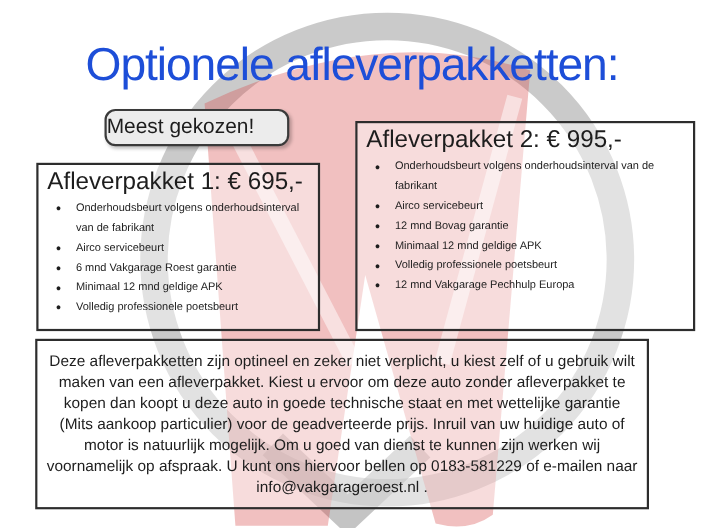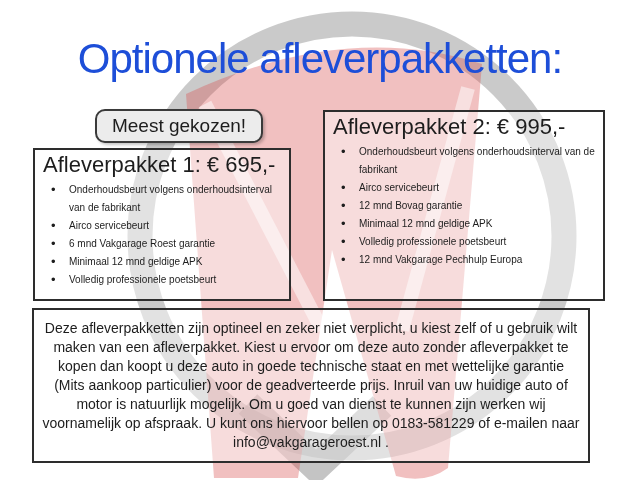--- a/index.html
+++ b/index.html
@@ -7,31 +7,31 @@
     position:relative;width:640px;height:480px;overflow:hidden;
     background:#ffffff;font-family:"Liberation Sans",sans-serif;color:#1d1d1d;
   }
   .watermark{position:absolute;left:0;top:0;width:640px;height:480px;}
   .page-title{
     position:absolute;top:36px;left:0;width:640px;margin:0;
     text-align:center;font-size:42px;font-weight:400;letter-spacing:-1px;
     line-height:1.1;color:#1d4ed8;white-space:nowrap;
   }
   .badge{
-    position:absolute;left:95px;top:109px;width:168px;height:34px;
+    position:absolute;left:95px;top:99px;width:168px;height:34px;
     box-sizing:border-box;background:#ececec;border:2px solid #3a3a3a;
-    border-radius:10px;display:flex;align-items:center;justify-content:center;
+    border-radius:10px;display:flex;align-items:center;
     font-size:19px;box-shadow:2px 2px 3px rgba(0,0,0,0.22);
   }
   .pkg-box{
     position:absolute;box-sizing:border-box;border:2px solid #2d2d2d;
     background:rgba(255,255,255,0.45);padding:2px 6px 0 8px;overflow:hidden;
   }
   .pkg-box.one{left:33px;top:148px;width:258px;height:153px;}
-  .pkg-box.two{left:323px;top:110px;width:282px;height:191px;}
+  .pkg-box.two{left:323px;top:110px;width:309px;height:191px;}
   .pkg-title{margin:0 0 3px 0;font-size:22px;font-weight:400;line-height:1.2;white-space:nowrap;}
   .pkg-list{margin:0;padding:0;list-style:none;font-size:10px;line-height:18px;}
   .pkg-list li{position:relative;padding-left:26px;}
   .pkg-list li::before{content:"\2022";position:absolute;left:8px;top:0;font-size:13px;}
   .disclaimer-box{
     position:absolute;left:32px;top:308px;width:558px;height:155px;
     box-sizing:border-box;border:2px solid #2d2d2d;background:rgba(255,255,255,0.45);
     display:flex;align-items:center;justify-content:center;padding:2px 8px;overflow:hidden;
   }
   .disclaimer-box p{margin:0;text-align:center;font-size:14px;line-height:19px;}

